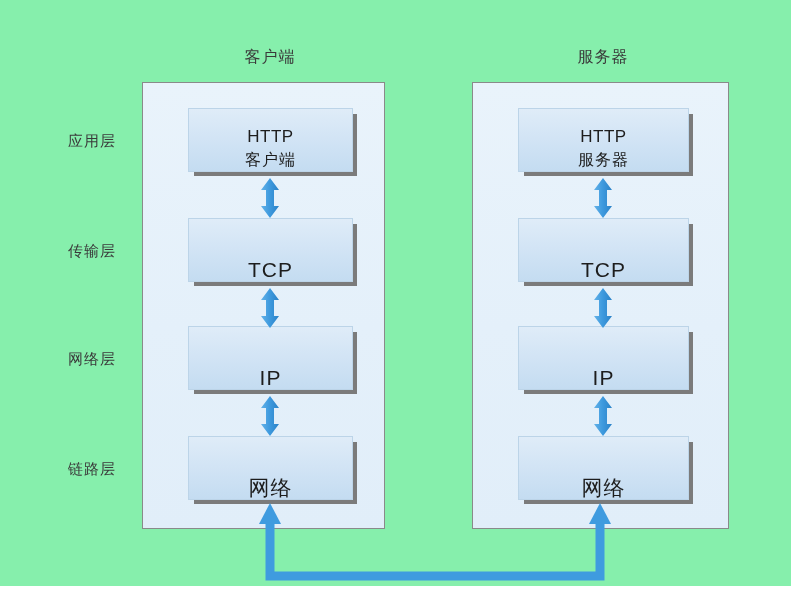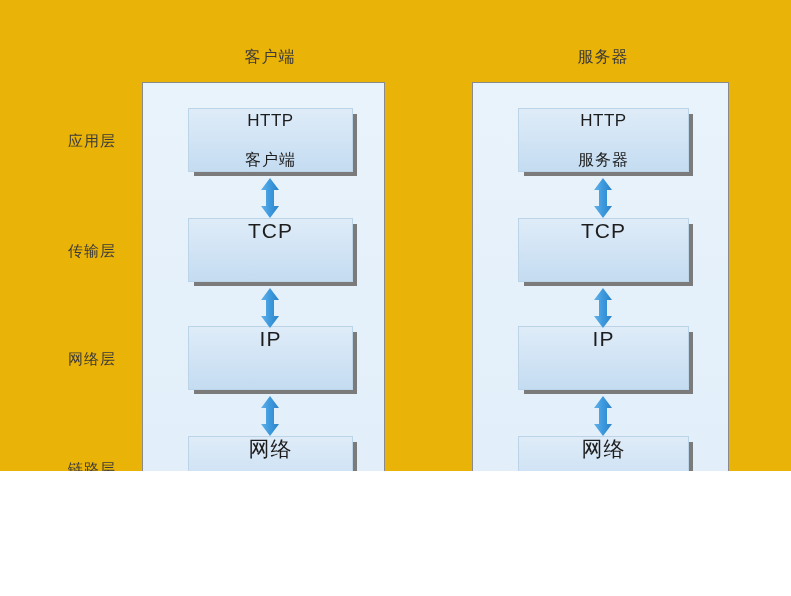--- a/index.html
+++ b/index.html
@@ -6,22 +6,22 @@
     margin: 0;
     padding: 0;
     background: #ffffff;
   }
   body {
     font-family: "Liberation Sans", "DejaVu Sans", sans-serif;
   }
   #stage {
     position: relative;
     width: 791px;
-    height: 471px;
-    background: #eab308;
+    height: 586px;
+    background: #86efac;
     overflow: hidden;
   }
 
   
   .col-title {
     position: absolute;
     font-size: 16px;
     color: #3a3a3a;
     letter-spacing: 1px;
     text-align: center;
@@ -58,21 +58,21 @@
 
   
   .proto-box {
     position: absolute;
     box-sizing: border-box;
     background: linear-gradient(180deg, #dfecf8 0%, #d2e4f5 48%, #c4dcf1 100%);
     border: 1px solid #bcd4e8;
     display: flex;
     flex-direction: column;
     align-items: center;
-    justify-content: space-between;
+    justify-content: flex-end;
     color: #1d1d1d;
     box-shadow: 5px 5px 0 -1px #7b7b7b;
   }
   .proto-box .line1 {
     font-size: 17px;
     line-height: 23px;
     letter-spacing: 0.5px;
     white-space: nowrap;
   }
   .proto-box .line2 {

